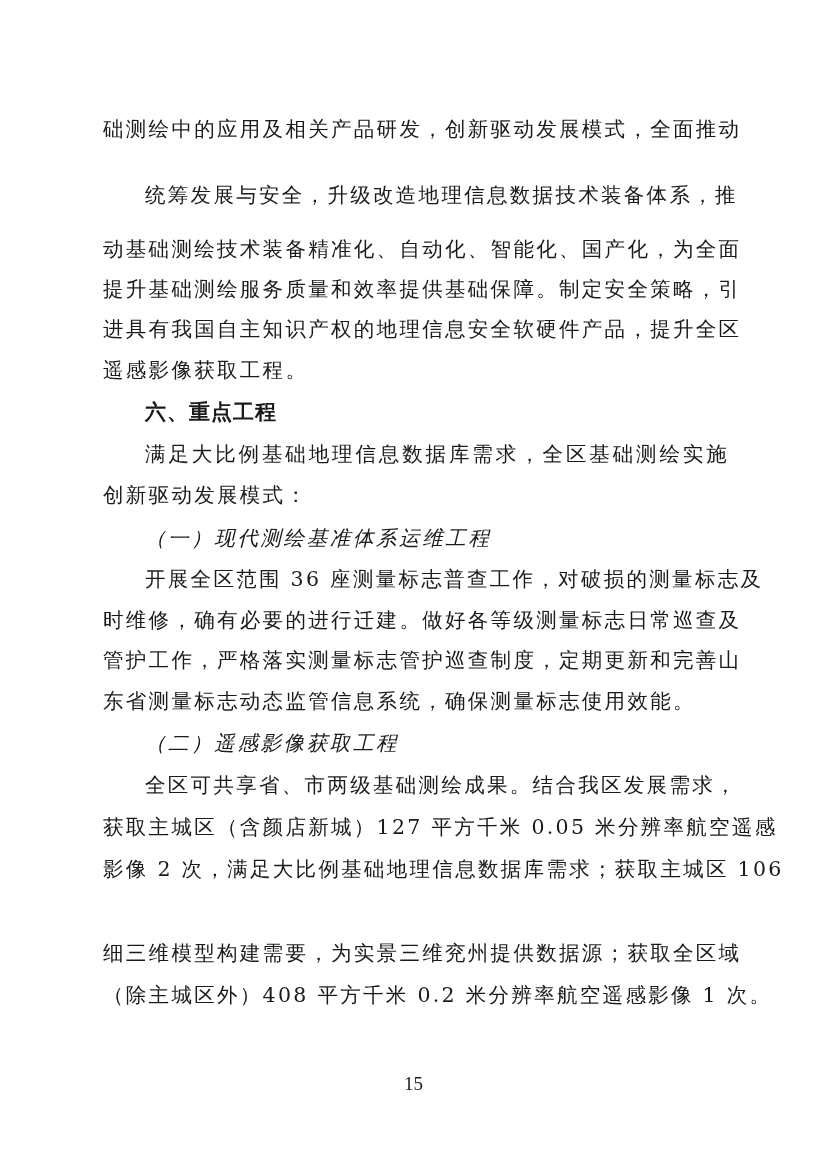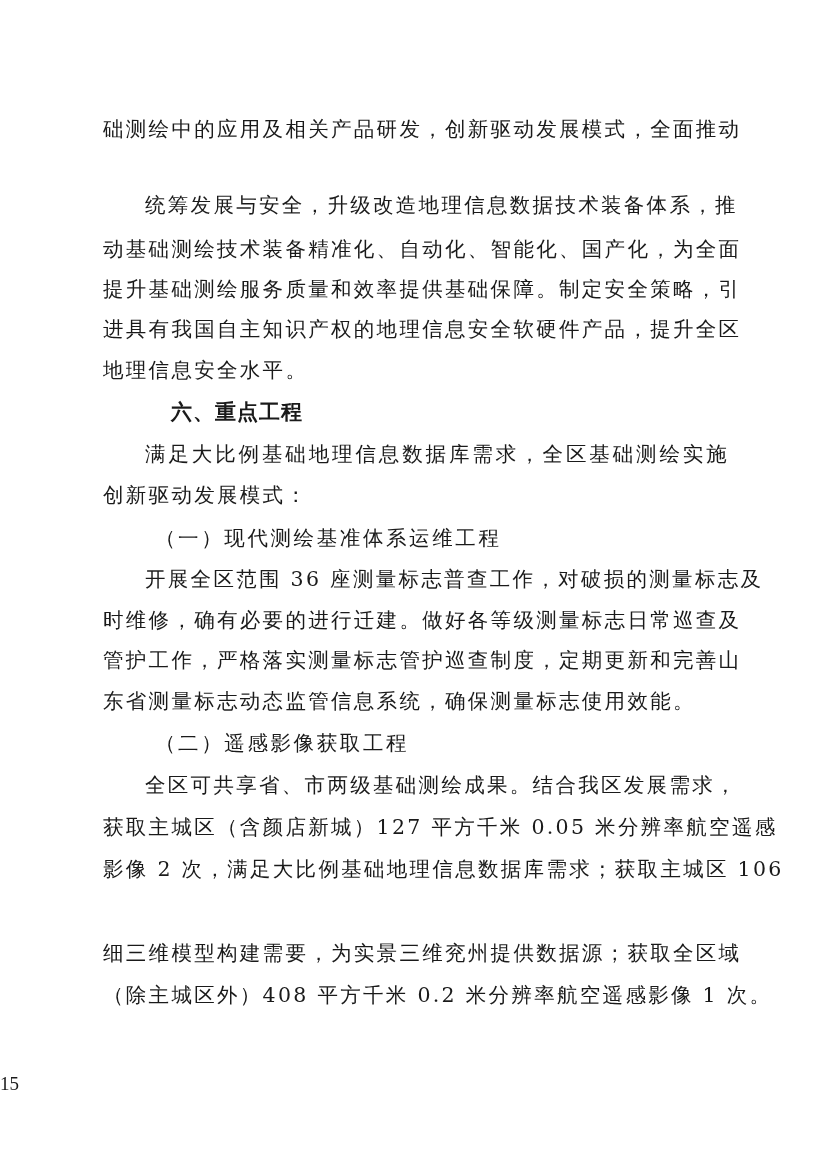--- a/index.html
+++ b/index.html
@@ -35,59 +35,59 @@
       text-align-last: justify;
     }
     .line.last {
       text-align-last: left;
     }
     .line.indent {
       left: 145px;
       width: 584px;
     }
     .line.sub {
-      left: 155px;
+      left: 145px;
       width: auto;
       text-align-last: left;
       letter-spacing: 2.6px;
+      font-style: italic;
     }
     .line.heading {
       left: 145px;
       width: auto;
       font-family: "DejaVu Sans", "Liberation Sans", sans-serif;
       font-weight: bold;
       font-size: 21px;
       letter-spacing: 1px;
       text-align-last: left;
-      margin-left: 26px;
     }
     .page-number {
       position: absolute;
       top: 1072px;
       left: 0;
       width: 827px;
-      text-align: left;
+      text-align: center;
       font-family: "Liberation Serif", "DejaVu Serif", serif;
       font-size: 19px;
       line-height: 24px;
       color: #1a1a1a;
     }
   </style>
 </head>
 <body>
 
 <div class="page">
 
   <div class="line" style="top:109px">础测绘中的应用及相关产品研发，创新驱动发展模式，全面推动</div>
 
-  <div class="line indent" style="top:185px">统筹发展与安全，升级改造地理信息数据技术装备体系，推</div>
+  <div class="line indent" style="top:175px">统筹发展与安全，升级改造地理信息数据技术装备体系，推</div>
   <div class="line" style="top:229px">动基础测绘技术装备精准化、自动化、智能化、国产化，为全面</div>
   <div class="line" style="top:269px">提升基础测绘服务质量和效率提供基础保障。制定安全策略，引</div>
   <div class="line" style="top:309px">进具有我国自主知识产权的地理信息安全软硬件产品，提升全区</div>
-  <div class="line last" style="top:350px">地理信息安全水平。</div>
+  <div class="line last" style="top:350px">遥感影像获取工程。</div>
 
   <div class="line heading" style="top:392px">六、重点工程</div>
 
   <div class="line indent" style="top:434px">满足大比例基础地理信息数据库需求，全区基础测绘实施</div>
   <div class="line last" style="top:475px">创新驱动发展模式：</div>
 
   <div class="line sub" style="top:518px">（一）现代测绘基准体系运维工程</div>
 
   <div class="line indent" style="top:559px">开展全区范围 36 座测量标志普查工作，对破损的测量标志及</div>
   <div class="line" style="top:640px">管护工作，严格落实测量标志管护巡查制度，定期更新和完善山</div>

